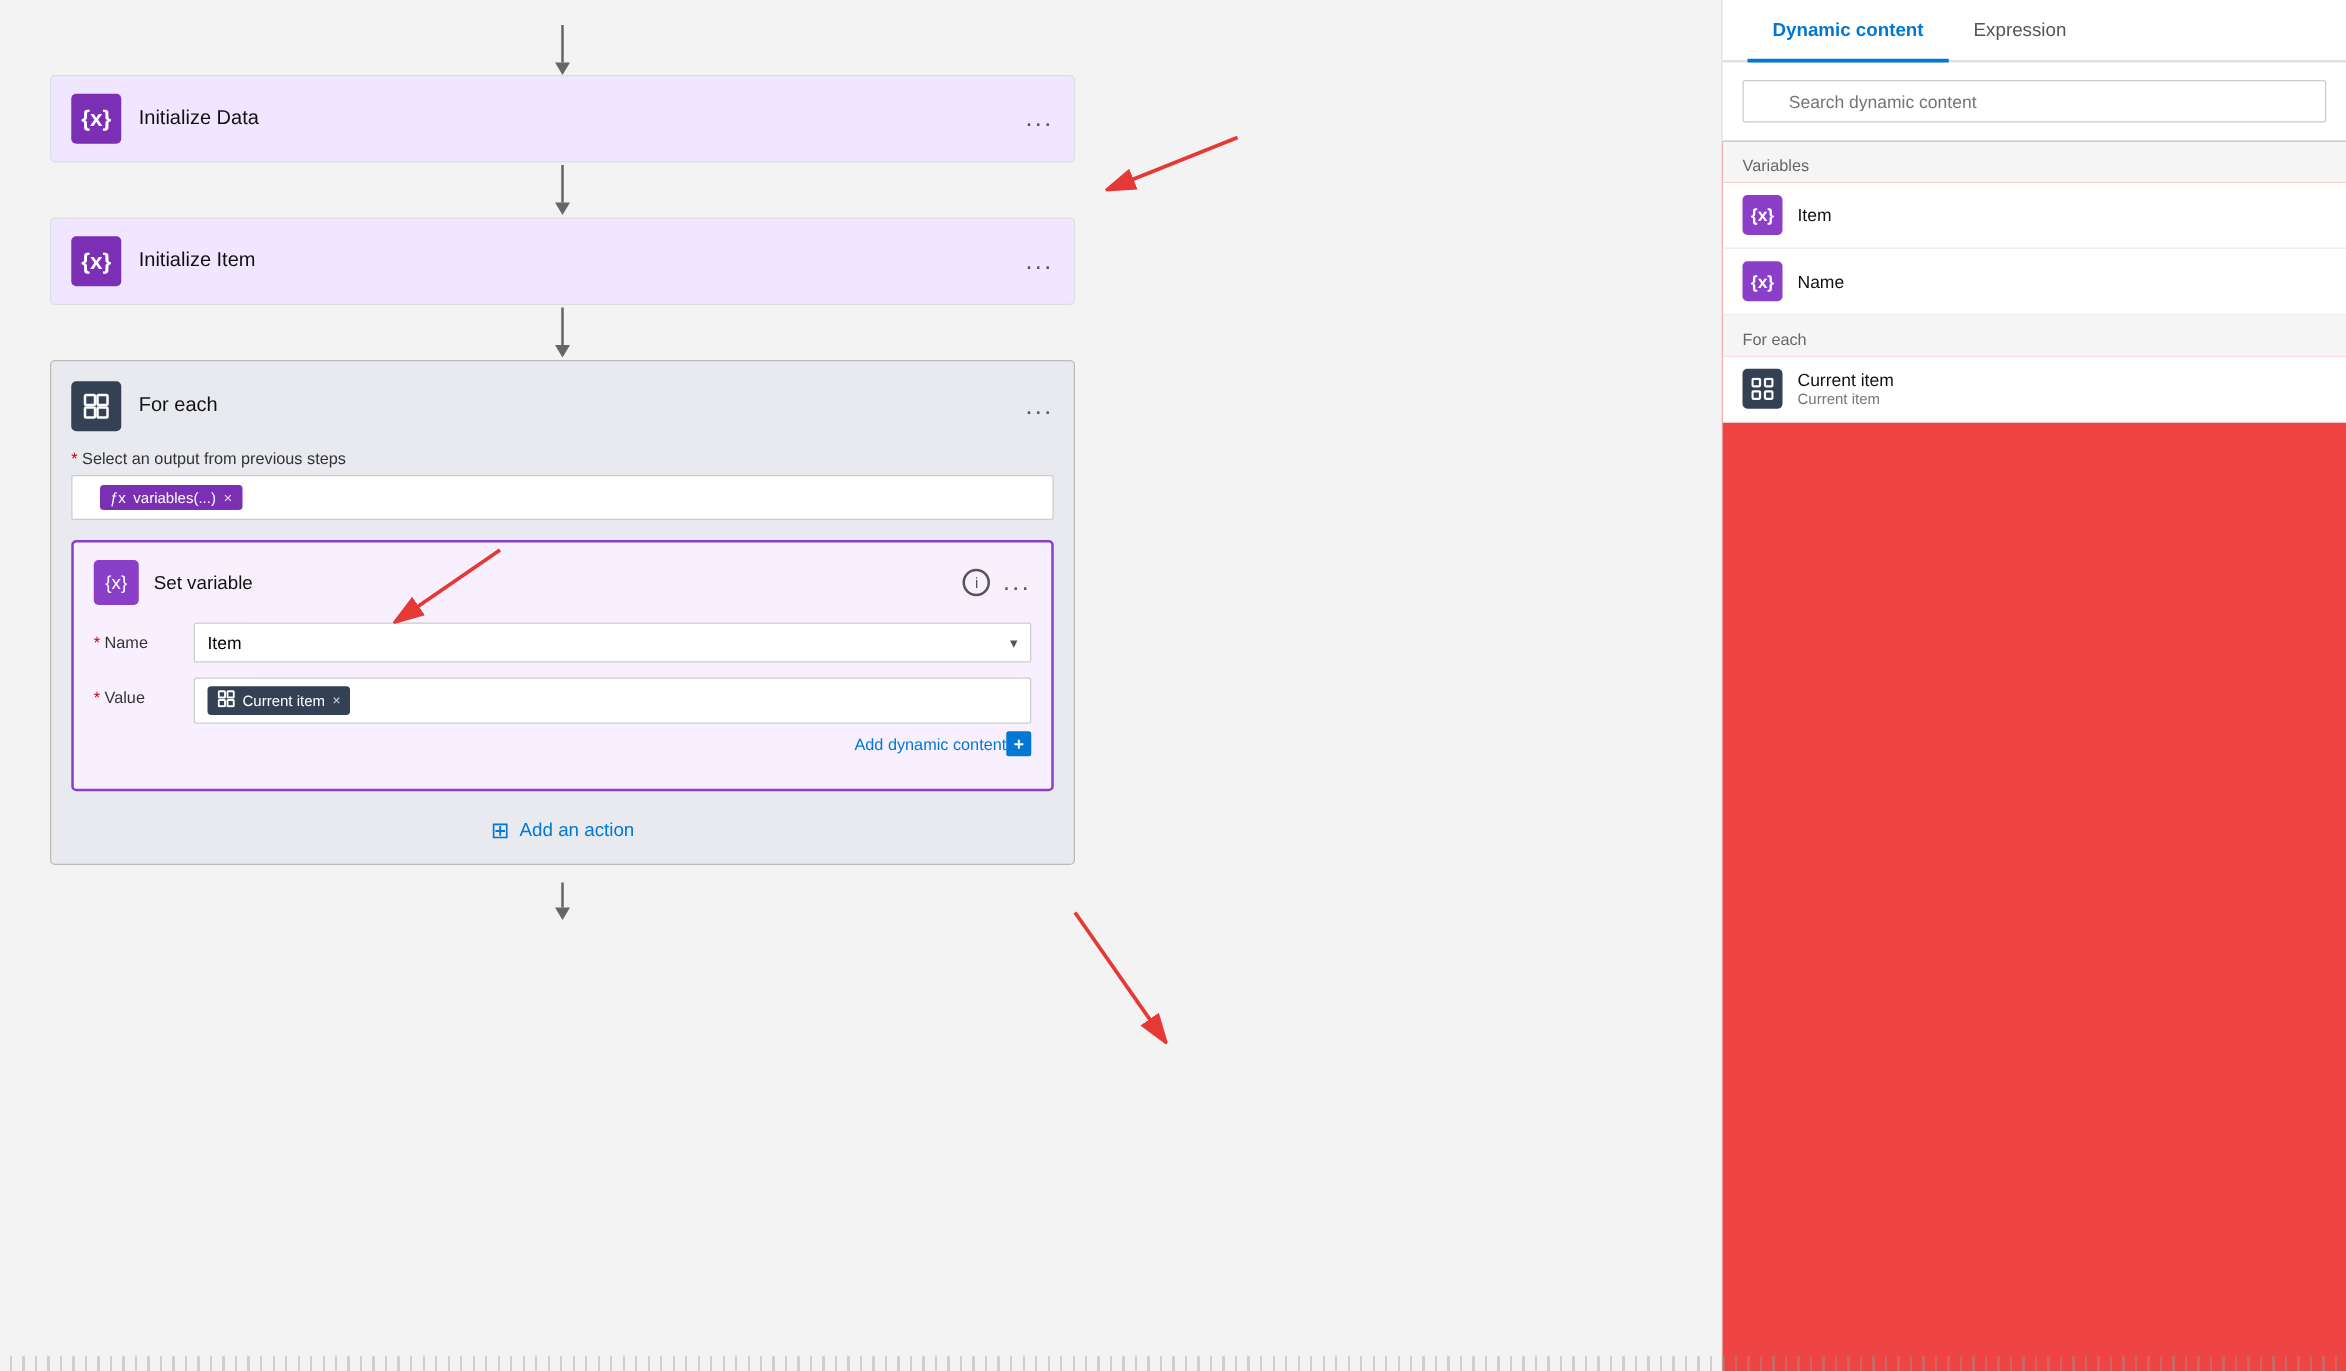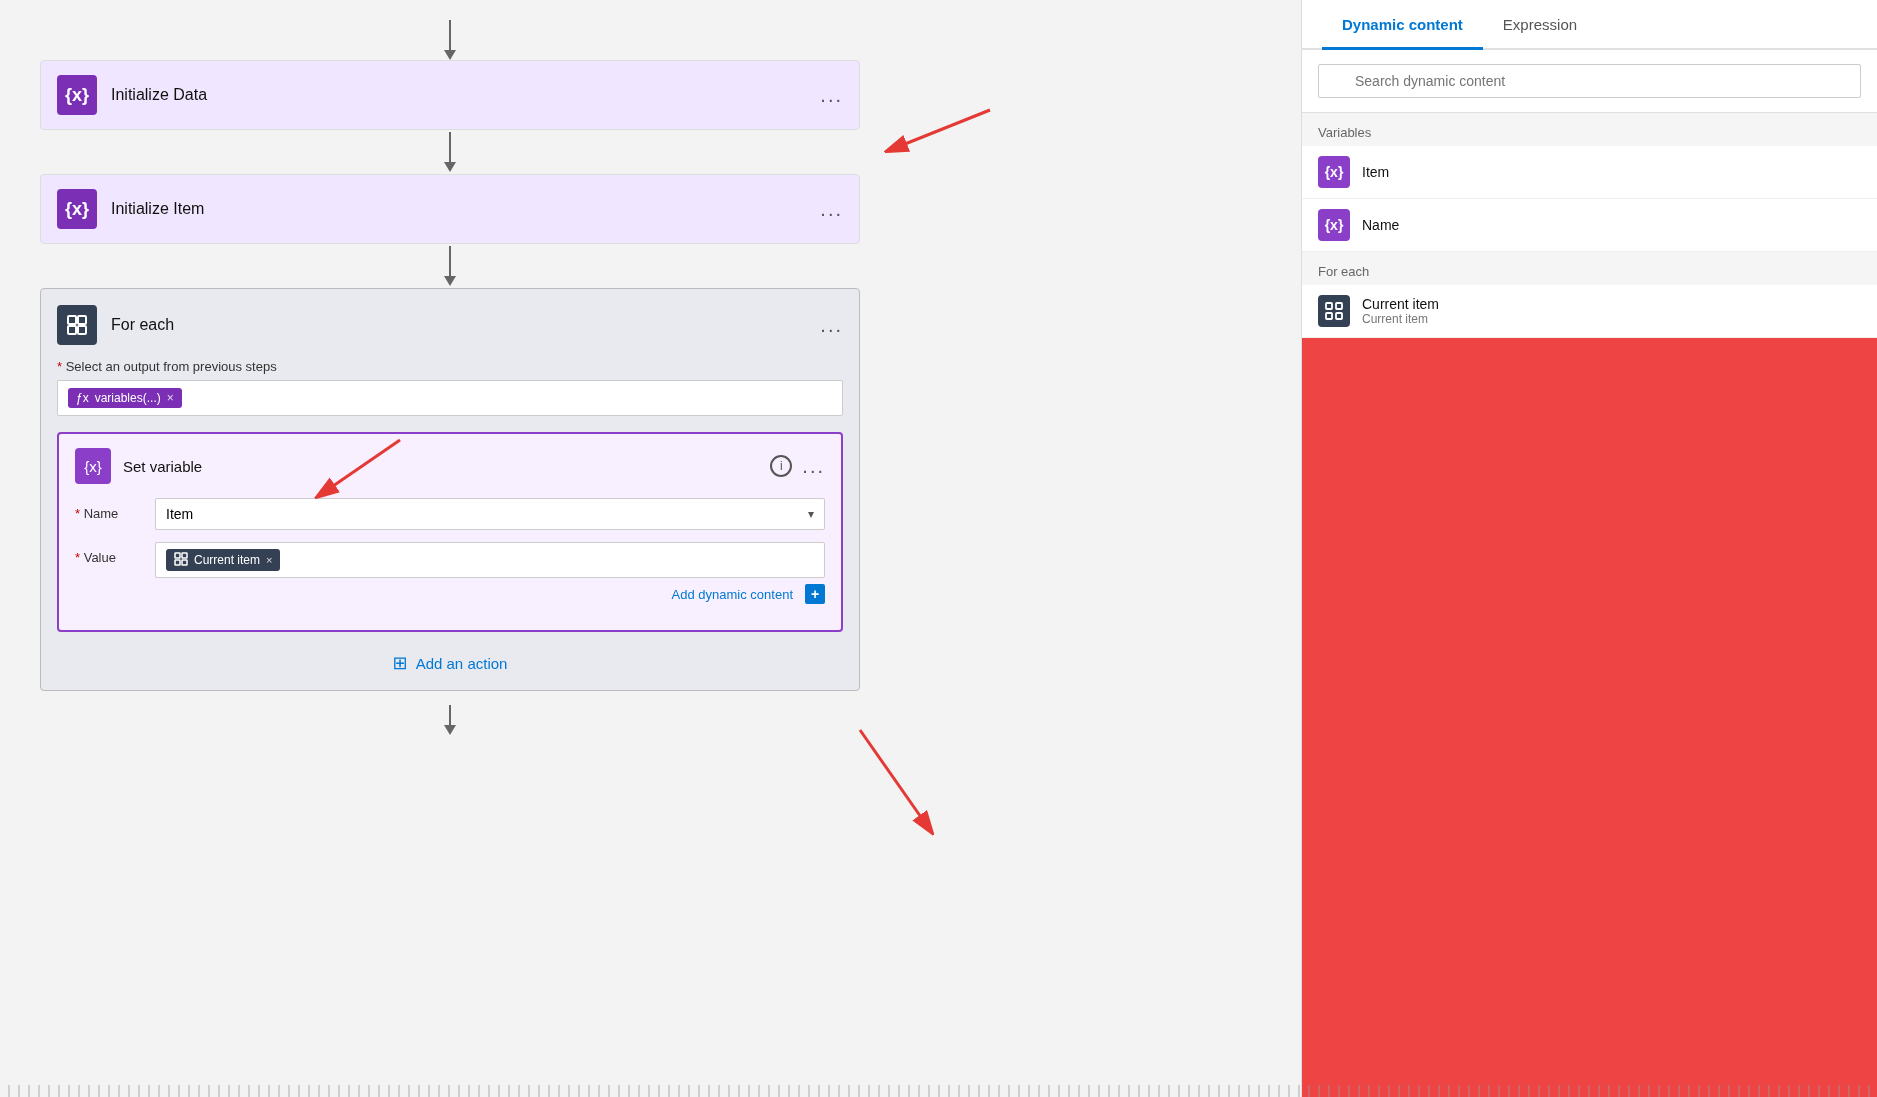--- a/index.html
+++ b/index.html
@@ -136,21 +136,21 @@
       margin-bottom: 6px;
     }
     .foreach-select-label span {
       color: #c00;
     }
 
     .token-input {
       background: white;
       border: 1px solid #ccc;
       border-radius: 2px;
-      padding: 6px 10px;
+      padding: 6px 22px;
       display: flex;
       align-items: center;
       min-height: 36px;
       margin-bottom: 16px;
     }
     .token {
       background: #7b2fb5;
       color: white;
       border-radius: 3px;
       padding: 3px 8px;
@@ -283,21 +283,21 @@
     .add-dynamic {
       text-align: right;
       margin-top: 6px;
     }
     .add-dynamic a {
       color: #0078d4;
       text-decoration: none;
       font-size: 13px;
       display: inline-flex;
       align-items: center;
-      gap: 12px;
+      gap: 0;
     }
     .add-dynamic-btn {
       background: #0078d4;
       color: white;
       width: 20px;
       height: 20px;
       border-radius: 2px;
       display: inline-flex;
       align-items: center;
       justify-content: center;
@@ -334,21 +334,21 @@
       cursor: pointer;
       font-size: 15px;
       margin-top: 20px;
     }
 
     
     .dynamic-panel {
       position: absolute;
       right: 0;
       top: 0;
-      width: 576px;
+      width: 500px;
       height: 1097px;
       background: white;
       border-left: 1px solid #ddd;
       display: flex;
       flex-direction: column;
     }
 
     .panel-tabs {
       display: flex;
       border-bottom: 2px solid #e0e0e0;

